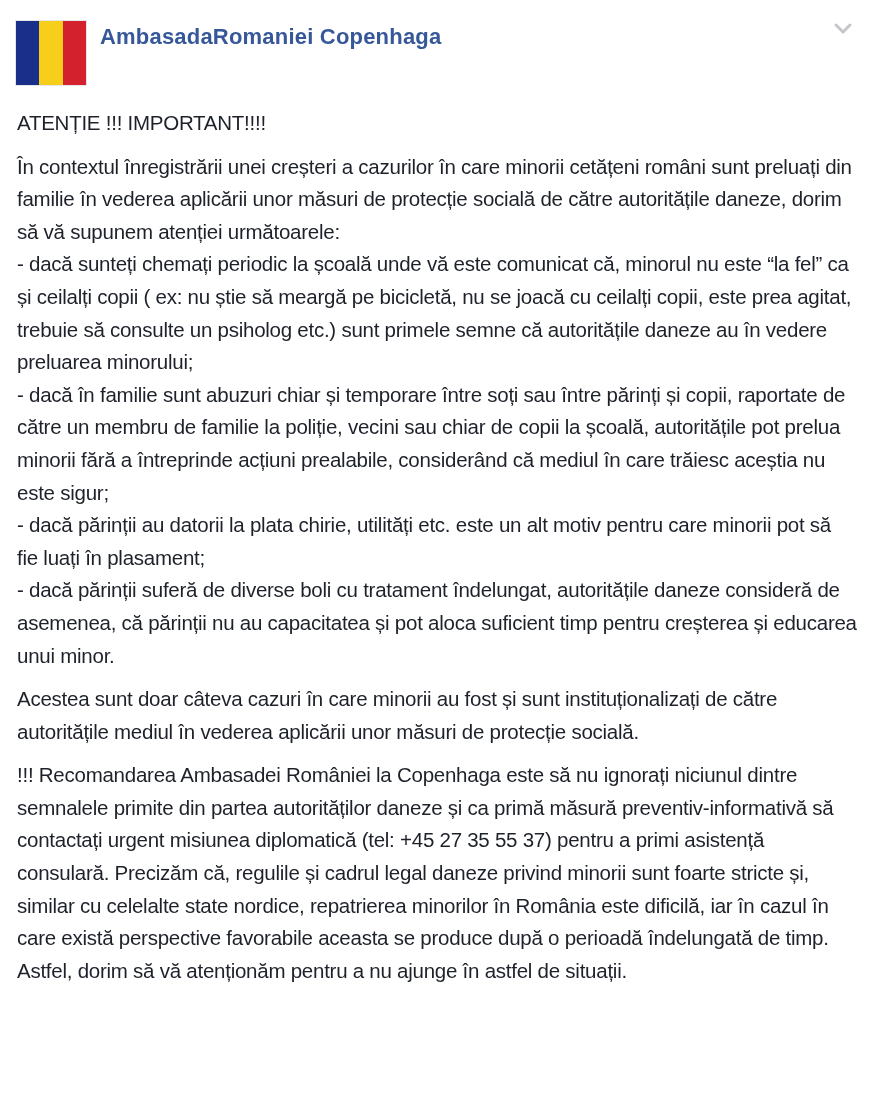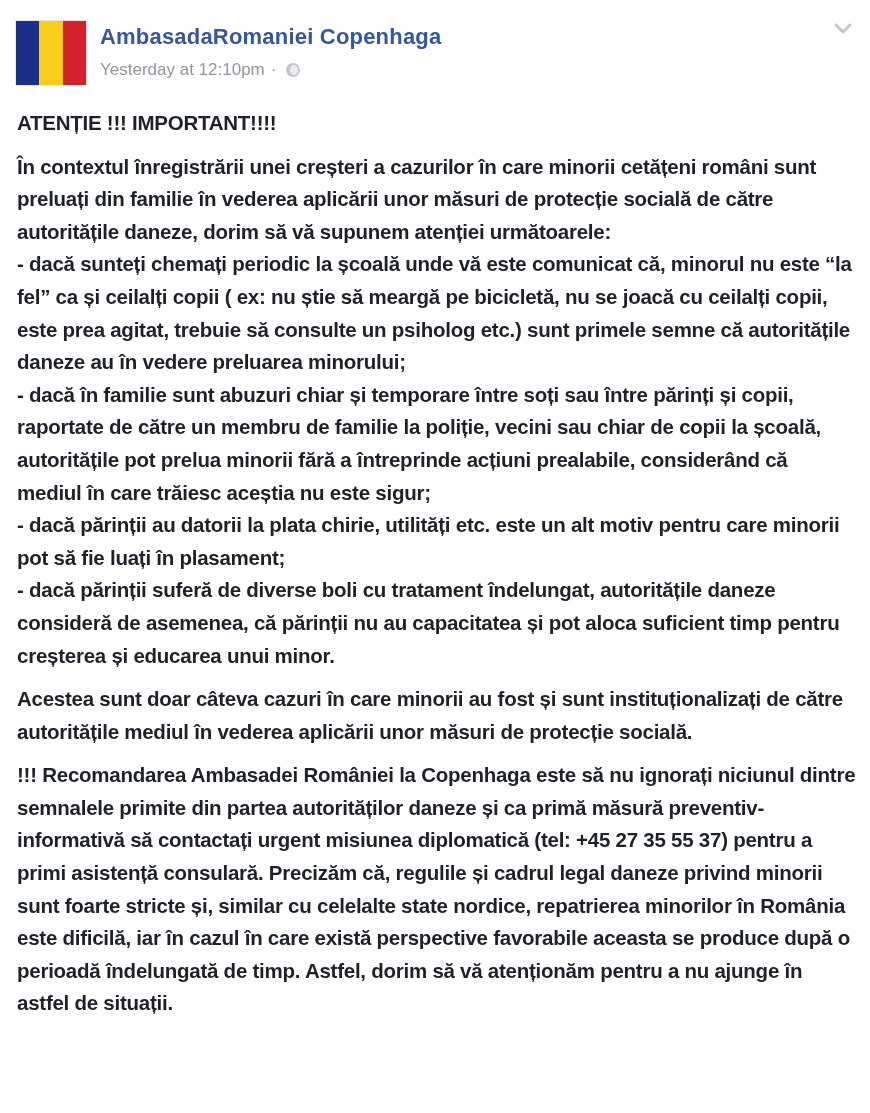--- a/index.html
+++ b/index.html
@@ -36,39 +36,34 @@
     border-radius: 50%; background: #e9ebee;
   }
   .chevron {
     position: absolute; right: 18px; top: 22px; width: 18px; height: 14px; cursor: pointer;
   }
   .body {
     position: absolute; left: 17px; top: 107px; width: 840px;
     font-size: 20.5px; line-height: 32.6px; color: #1d2129;
     letter-spacing: -0.25px;
   }
-  .body p { margin: 0 0 11px 0; white-space: pre-line; font-weight: bold; }
+  .body p { margin: 0 0 11px 0; white-space: pre-line; }
   .body p.heading { margin-bottom: 11px; }
 </style>
 </head>
 <body>
 
 <div class="post">
   <div class="header">
     <div class="avatar">
       <div class="stripe" style="background:#1a2f8a"></div>
       <div class="stripe" style="background:#f7cf1a"></div>
       <div class="stripe" style="background:#d3222e"></div>
     </div>
     <div class="name">AmbasadaRomaniei Copenhaga</div>
-    <div class="meta">
-      <span class="timestamp">Yesterday at 12:10pm</span>
-      <span>·</span>
-      <span class="globe"></span>
-    </div>
     <svg class="chevron" viewBox="0 0 18 14">
       <path d="M2 3 L9 10 L16 3" stroke="#c4c6cb" stroke-width="3" fill="none" stroke-linecap="round"></path>
     </svg>
   </div>
 
   <div class="body">
     <p class="heading">ATENȚIE !!! IMPORTANT!!!!</p>
     <p>În contextul înregistrării unei creșteri a cazurilor în care minorii cetățeni români sunt preluați din familie în vederea aplicării unor măsuri de protecție socială de către autoritățile daneze, dorim să vă supunem atenției următoarele:
 - dacă sunteți chemați periodic la școală unde vă este comunicat că, minorul nu este “la fel” ca și ceilalți copii ( ex: nu știe să meargă pe bicicletă, nu se joacă cu ceilalți copii, este prea agitat, trebuie să consulte un psiholog etc.) sunt primele semne că autoritățile daneze au în vedere preluarea minorului;
 - dacă în familie sunt abuzuri chiar și temporare între soți sau între părinți și copii, raportate de către un membru de familie la poliție, vecini sau chiar de copii la școală, autoritățile pot prelua minorii fără a întreprinde acțiuni prealabile, considerând că mediul în care trăiesc aceștia nu este sigur;

